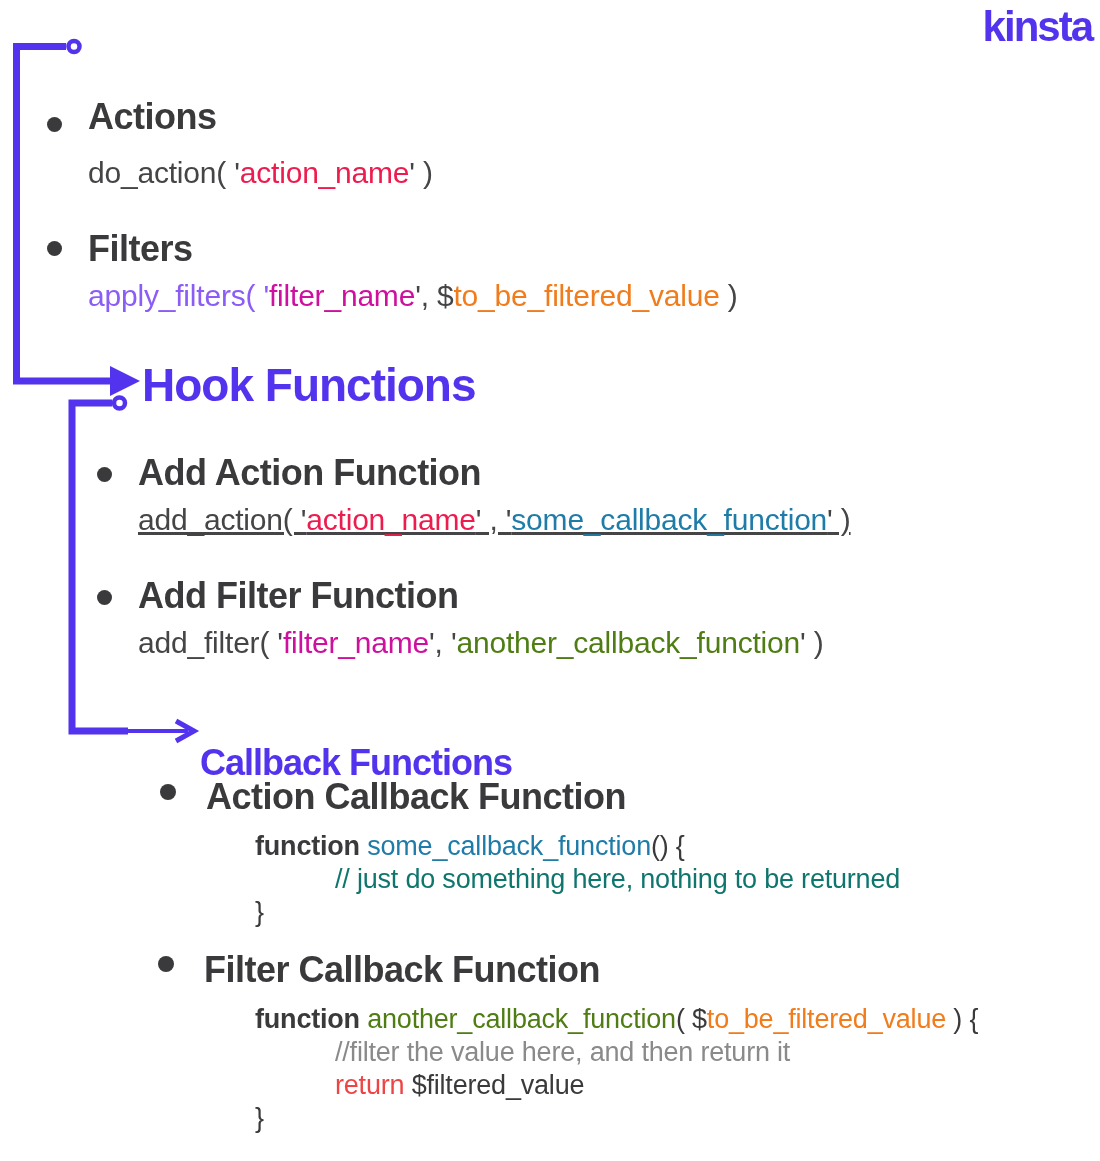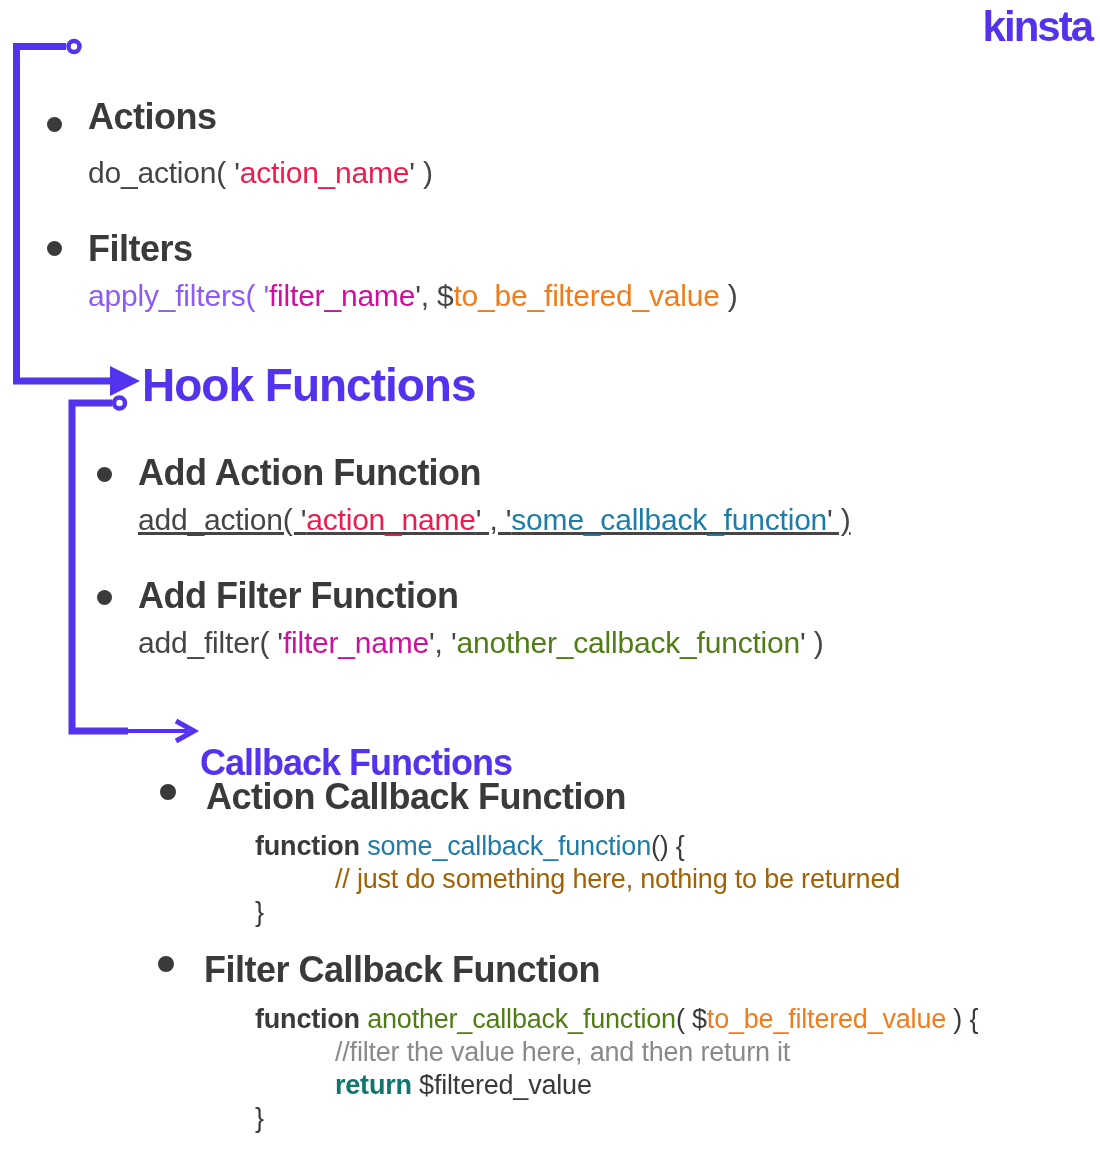--- a/index.html
+++ b/index.html
@@ -60,26 +60,26 @@
   <span class="bullet" style="left:97px;top:590px;width:15px;height:15px;"></span>
   <div class="label" style="left:138px;top:574px;">Add Filter Function</div>
   <div class="code" style="left:138px;top:625px;"><span style="color: rgb(69, 69, 72);">add_filter( '</span><span style="color: rgb(206, 16, 158);">filter_name</span><span style="color: rgb(69, 69, 72);">', '</span><span style="color: rgb(79, 125, 20);">another_callback_function</span><span style="color: rgb(69, 69, 72);">' )</span></div>
 
   <div class="h" style="left:200px;top:700px;font-size:36px;margin-top:44px;">Callback Functions</div>
 
   <span class="bullet" style="left:160px;top:784px;width:16px;height:16px;"></span>
   <div class="label" style="left:206px;top:775px;">Action Callback Function</div>
   <div class="code-block" style="left:255px;top:830px;">
       <div class="code-line" style="padding-left: 0px;"><span style="color: rgb(58, 58, 60); font-weight: 700;">function </span><span style="color: rgb(31, 124, 168);">some_callback_function</span><span style="color: rgb(58, 58, 60);">() {</span></div>
-      <div class="code-line" style="padding-left: 80px;"><span style="color: #a16207; text-align: right;">// just do something here, nothing to be returned</span></div>
+      <div class="code-line" style="padding-left: 80px;"><span style="color: #0f766e; text-align: right;">// just do something here, nothing to be returned</span></div>
       <div class="code-line" style="padding-left: 0px;"><span style="color: rgb(58, 58, 60);">}</span></div>
     </div>
 
   <span class="bullet" style="left:158px;top:956px;width:16px;height:16px;"></span>
   <div class="label" style="left:204px;top:948px;">Filter Callback Function</div>
   <div class="code-block" style="left:255px;top:1003px;">
       <div class="code-line" style="padding-left: 0px;"><span style="color: rgb(58, 58, 60); font-weight: 700;">function </span><span style="color: rgb(79, 125, 20);">another_callback_function</span><span style="color: rgb(58, 58, 60);">( $</span><span style="color: rgb(240, 124, 27);">to_be_filtered_value</span><span style="color: rgb(58, 58, 60);"> ) {</span></div>
       <div class="code-line" style="padding-left: 80px;"><span style="color: rgb(138, 138, 140);">//filter the value here, and then return it</span></div>
-      <div class="code-line" style="padding-left: 80px;"><span style="color: #0f766e; font-weight: 700;">return</span><span style="color: rgb(58, 58, 60);"> $filtered_value</span></div>
+      <div class="code-line" style="padding-left: 80px;"><span style="color: #ef4444; font-weight: 400;">return</span><span style="color: rgb(58, 58, 60);"> $filtered_value</span></div>
       <div class="code-line" style="padding-left: 0px;"><span style="color: rgb(58, 58, 60);">}</span></div>
     </div>
 
 </div>
 
 </body></html>

